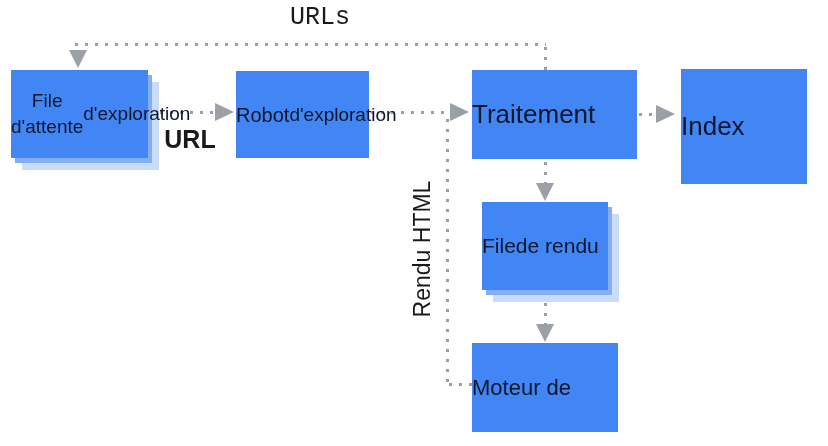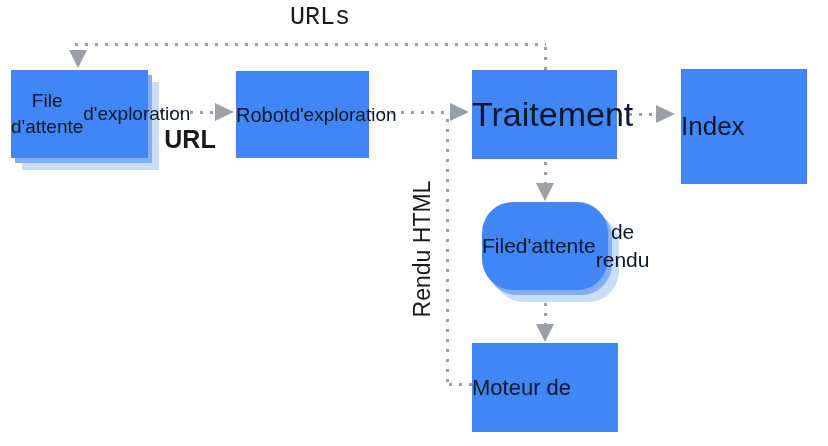--- a/index.html
+++ b/index.html
@@ -32,32 +32,31 @@
     left: 11px; top: 70px; width: 137px; height: 88px;
     font-size: 19px; line-height: 26px;
     box-shadow: 4px 5px 0 #85adf2, 11px 12px 0 #c9dcf8;
   }
   .n-crawler {
     left: 236px; top: 71px; width: 133px; height: 87px;
     font-size: 19px; line-height: 25px;
   }
   .n-crawler .big { font-size: 20px; line-height: 32px; }
   .n-processing {
-    left: 472px; top: 70px; width: 145px; height: 89px;
-    font-size: 34px;
+    left: 472px; top: 70px; width: 165px; height: 89px;
+    font-size: 26px;
   }
   .n-index {
     left: 681px; top: 69px; width: 126px; height: 115px;
     font-size: 26px;
   }
   .n-render-queue {
     left: 482px; top: 202px; width: 126px; height: 88px;
     font-size: 21px; line-height: 28px;
     box-shadow: 4px 5px 0 #85adf2, 11px 12px 0 #c9dcf8;
-    border-radius: 31px;
   }
   .n-renderer {
     left: 472px; top: 343px; width: 146px; height: 89px;
     font-size: 22px; line-height: 29px;
   }
 
   
   .dots-h {
     position: absolute; height: 3px;
     background-image: repeating-linear-gradient(to right,
@@ -153,21 +152,20 @@
   <div class="node n-processing">
     <span>Traitement</span>
   </div>
 
   <div class="node n-index">
     <span>Index</span>
   </div>
 
   <div class="node n-render-queue">
     <span>File</span>
-    <span>d'attente</span>
     <span>de rendu</span>
   </div>
 
   <div class="node n-renderer">
     <span>Moteur de</span>
   </div>
 
 </div>
 
 </body></html>

